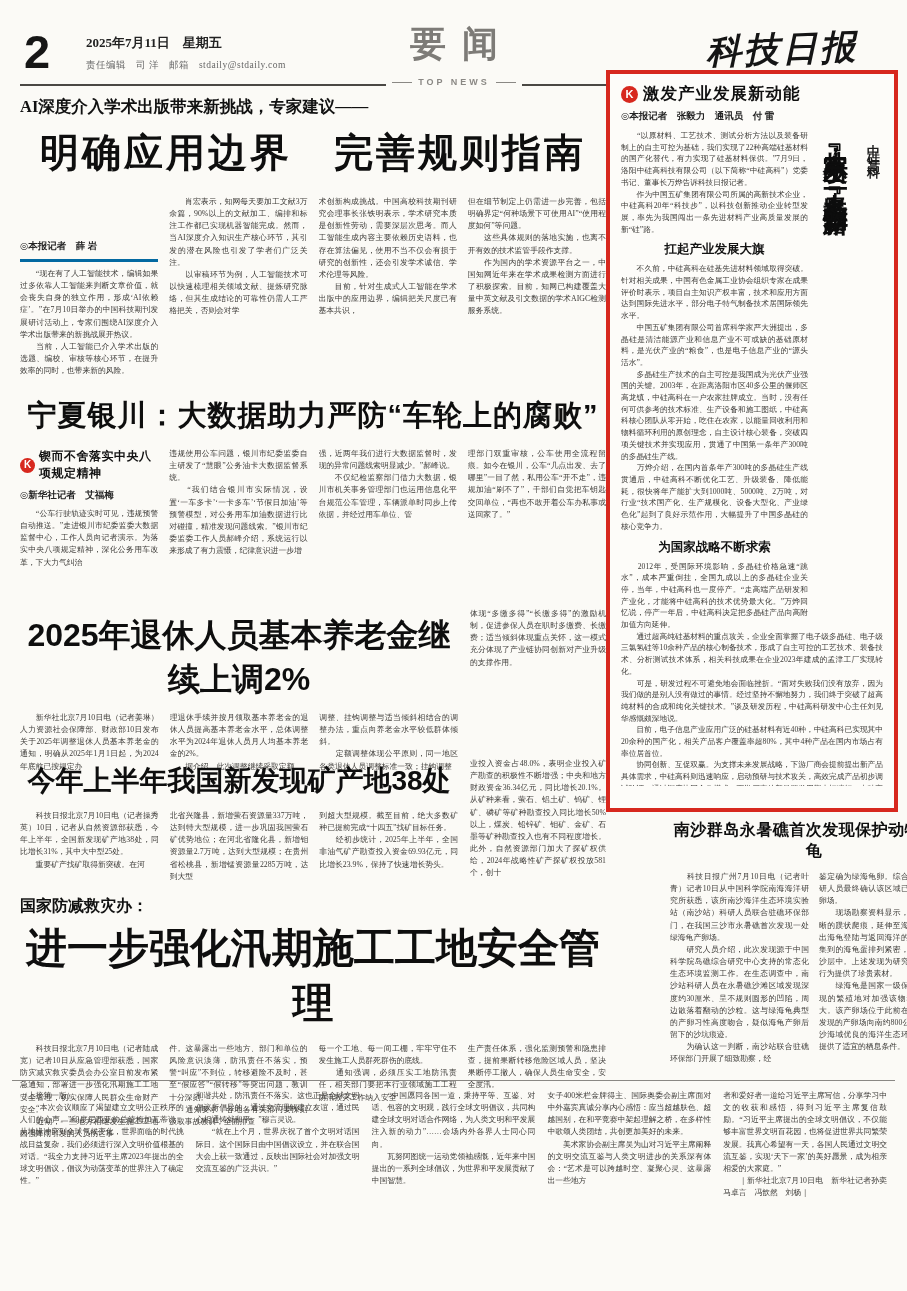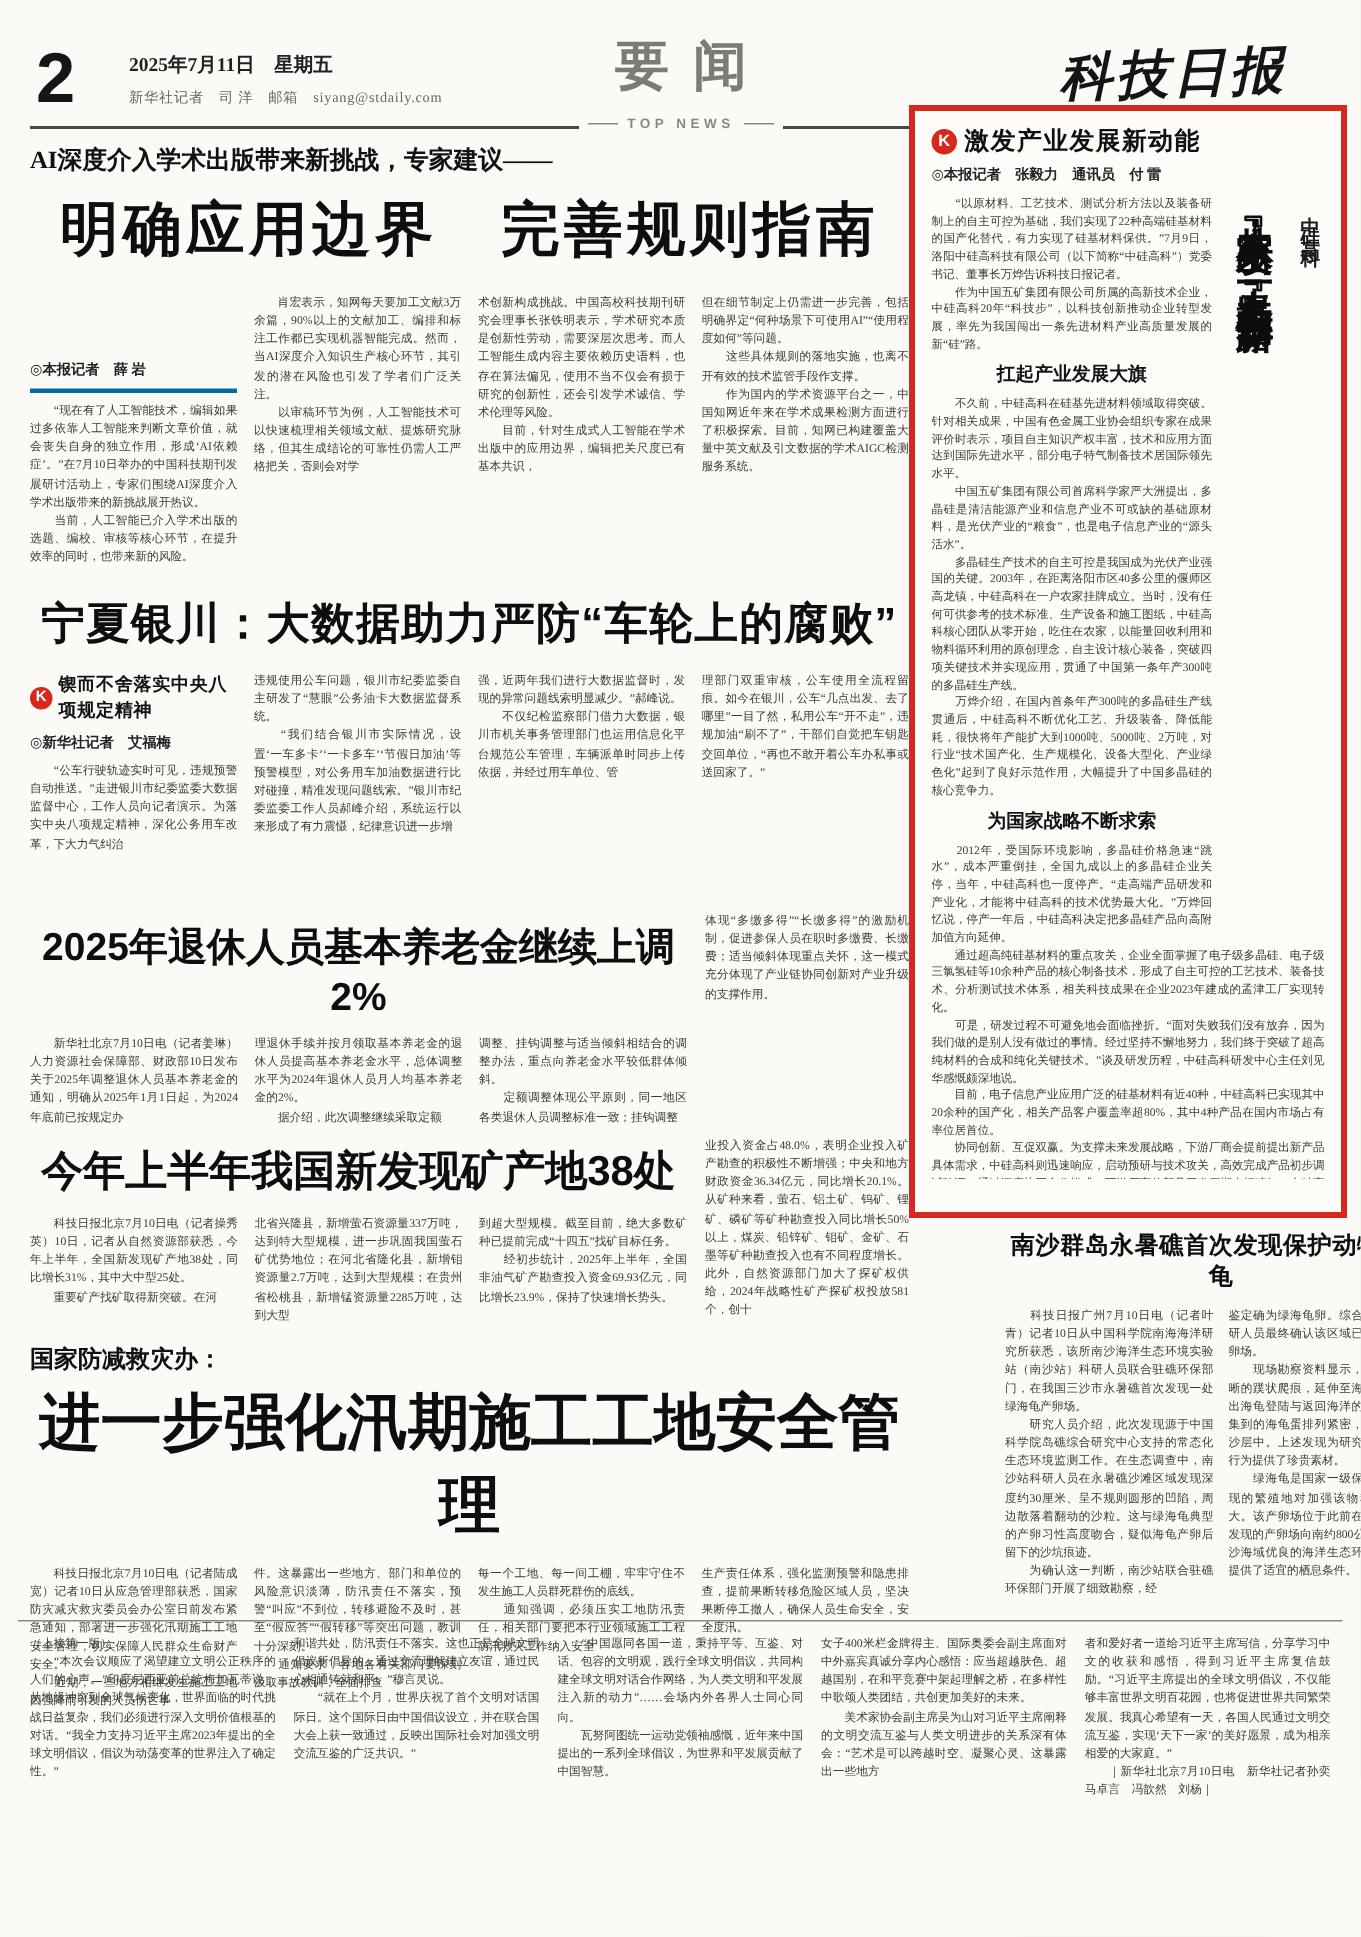--- a/index.html
+++ b/index.html
@@ -28,21 +28,21 @@
   .section-en { margin-top: 8px; font-size: 9px; letter-spacing: 3px; font-weight: 700;
                 display: flex; align-items: center; justify-content: center; gap: 6px; color: #8a8884; }
   .section-en i { display: block; width: 20px; height: 1px; background: #8a8884; }
   .masthead { font-size: 35px; font-weight: 700; font-style: italic; letter-spacing: 3px;
               color: #151515; transform: rotate(-2deg); }
 
   
   .kicker { font-size: 16.5px; font-weight: 700; color: #111; }
   .headline-xl { font-size: 39px; font-weight: 900; text-align: center; letter-spacing: 3px; color: #0e0e0e; }
   .headline-lg { font-size: 29px; font-weight: 900; text-align: center; letter-spacing: 1px; color: #0e0e0e; }
-  .headline-md { font-size: 26px; font-weight: 900; text-align: center; color: #0e0e0e; }
+  .headline-md { font-size: 32px; font-weight: 900; text-align: center; color: #0e0e0e; }
   .byline { font-size: 9.5px; font-weight: 700; color: #242424; }
   .byline-rule { border-bottom: 3px solid #0369a1; padding-bottom: 6px; margin-bottom: 6px; margin-top: 44px; }
 
   .tag-row { display: flex; align-items: center; gap: 4px; }
   .klogo {
     display: inline-flex; align-items: center; justify-content: center; flex: none;
     width: 15px; height: 15px; border-radius: 50%; background: #d7281e; color: #fff;
     font-family: "Liberation Sans", sans-serif; font-weight: 900; font-size: 10px; line-height: 1;
   }
   .tag-label { font-size: 12px; font-weight: 900; color: #131313; letter-spacing: .5px; }
@@ -72,21 +72,21 @@
   .jump-rule { background: #8a8884; height: 1px; }
 </style>
 </head>
 <body>
 
 <div class="page">
 
   <div class="abs pagenum sans" style="left:24px; top:28px;">2</div>
   <div class="abs" style="left:86px; top:34px;">
     <div class="date-line">2025年7月11日　星期五</div>
-    <div class="editor-line">新华社记者　司 洋　邮箱　siyang@stdaily.com</div>
+    <div class="editor-line">责任编辑　司 洋　邮箱　stdaily@stdaily.com</div>
   </div>
   <div class="abs hrule" style="left:20px; top:84px; width:366px;"></div>
   <div class="abs hrule" style="left:522px; top:84px; width:84px;"></div>
   <div class="abs section-block sans" style="left:386px; top:20px;">
     <div class="section-cn">要闻</div>
     <div class="section-en">
       <i></i>
       <span>TOP NEWS</span>
       <i></i>
     </div>

